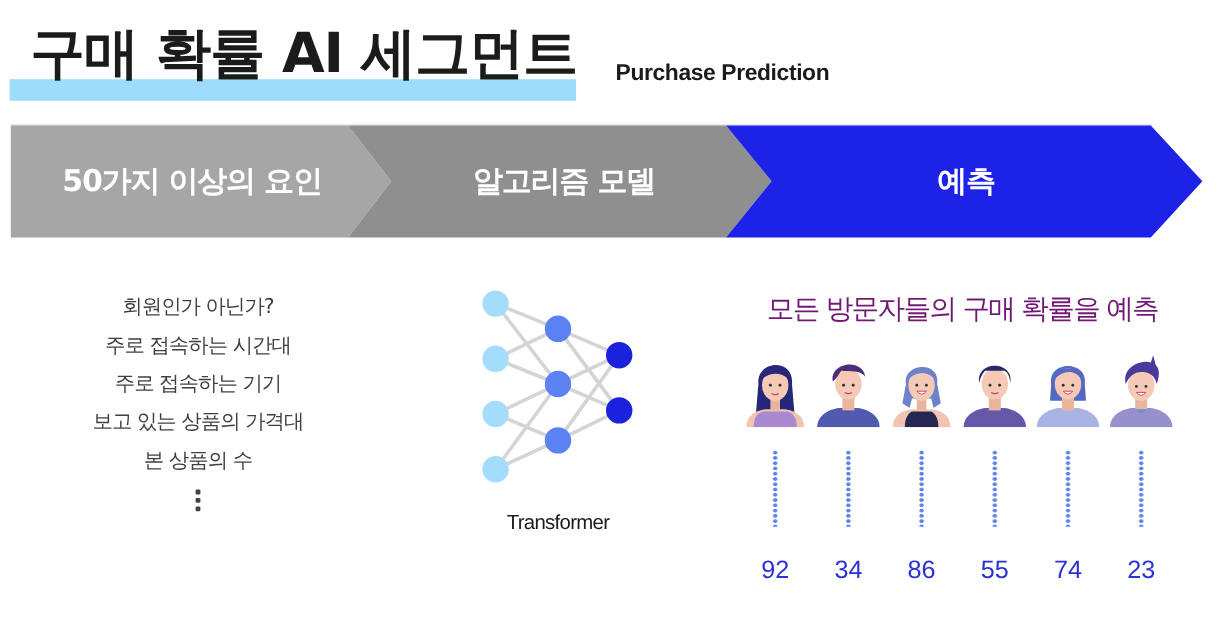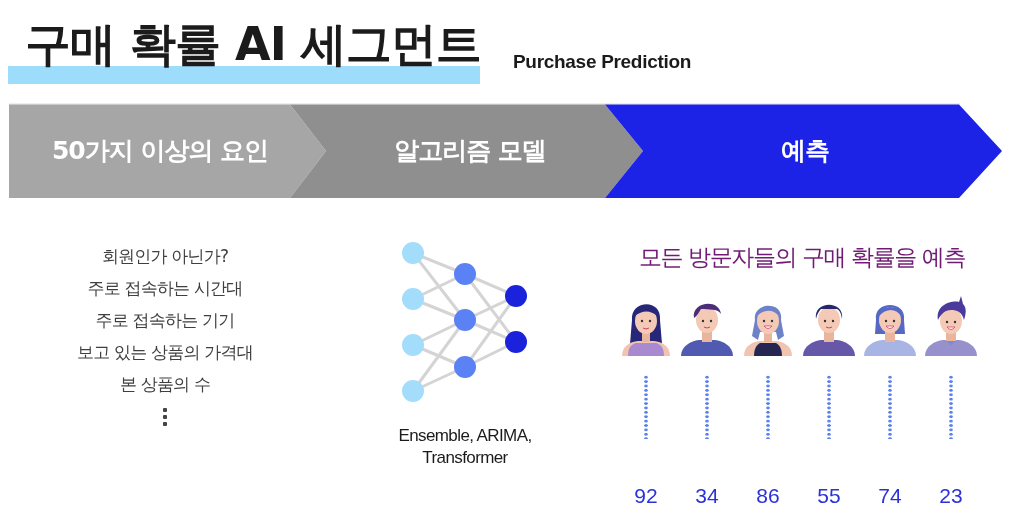--- a/index.html
+++ b/index.html
@@ -55,21 +55,21 @@
     }
     .visitor .avatar { position: absolute; left: 0; top: 0; width: 56px; height: 64px; }
     .visitor .dotline {
       position: absolute; left: 26px; top: 83px; width: 4px; height: 64px;
       background-image: radial-gradient(circle, #5b82ef 1.6px, transparent 1.8px);
       background-size: 4px 4.4px; background-repeat: repeat-y;
     }
     .visitor .score {
       position: absolute; left: -10px; top: 172px; width: 76px; text-align: center;
       font-family: "Liberation Sans", sans-serif;
-      font-size: 21px; color: #2a31d8; line-height: 24px; margin-top: 20px;
+      font-size: 21px; color: #2a31d8; line-height: 24px;
     }
   </style>
 </head>
 <body>
 
 <div class="title-underline"></div>
 <h1 class="page-title">구매 확률 AI 세그먼트</h1>
 <div class="page-subtitle">Purchase Prediction</div>
 
 <div class="banner">
@@ -125,21 +125,20 @@
     <circle cx="465" cy="320" r="11"></circle>
     <circle cx="465" cy="367" r="11"></circle>
   </g>
   <g fill="#1a22dc">
     <circle cx="516" cy="296" r="11"></circle>
     <circle cx="516" cy="342" r="11"></circle>
   </g>
 </svg>
 
 <div class="algo-list">
-  <div>Ensemble, ARIMA,</div>
   <div>Transformer</div>
 </div>
 
 <div class="pred-heading">모든 방문자들의 구매 확률을 예측</div>
 
 <div class="visitor" style="left:618px;">
   <svg class="avatar" viewBox="0 0 56 64">
     <path d="M14 28 C12 8 44 6 42 28 L44 52 L12 52 Z" fill="#27277a"></path>
     <path d="M4 64 C4 54 12 50 20 49 L36 49 C44 50 52 54 52 64 Z" fill="#f1c3b1"></path>
     <path d="M10 64 C10 55 14 52 18 51 L38 51 C42 52 46 55 46 64 Z" fill="#a98ad0"></path>

